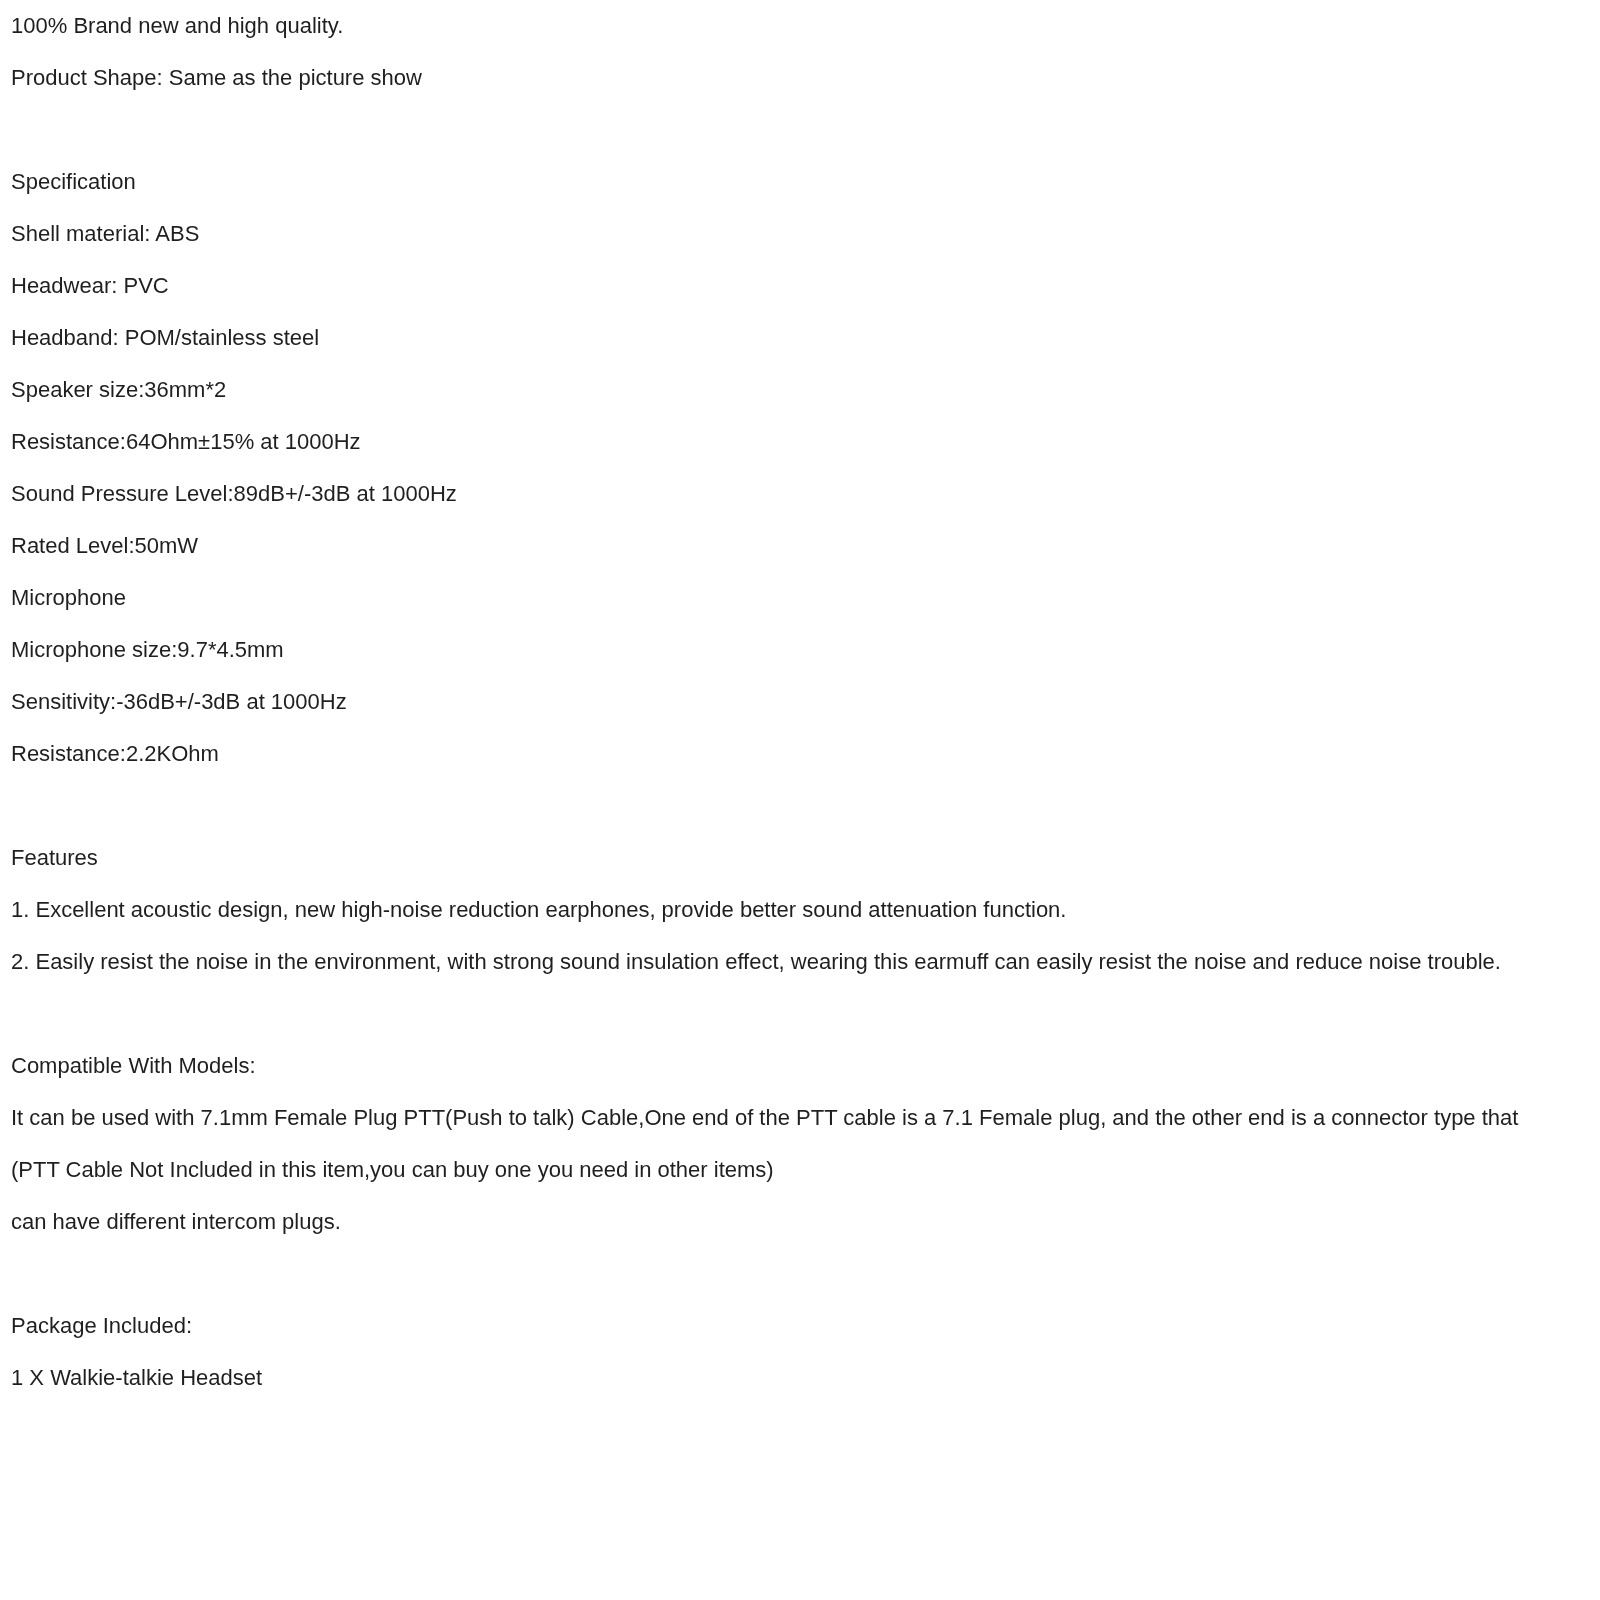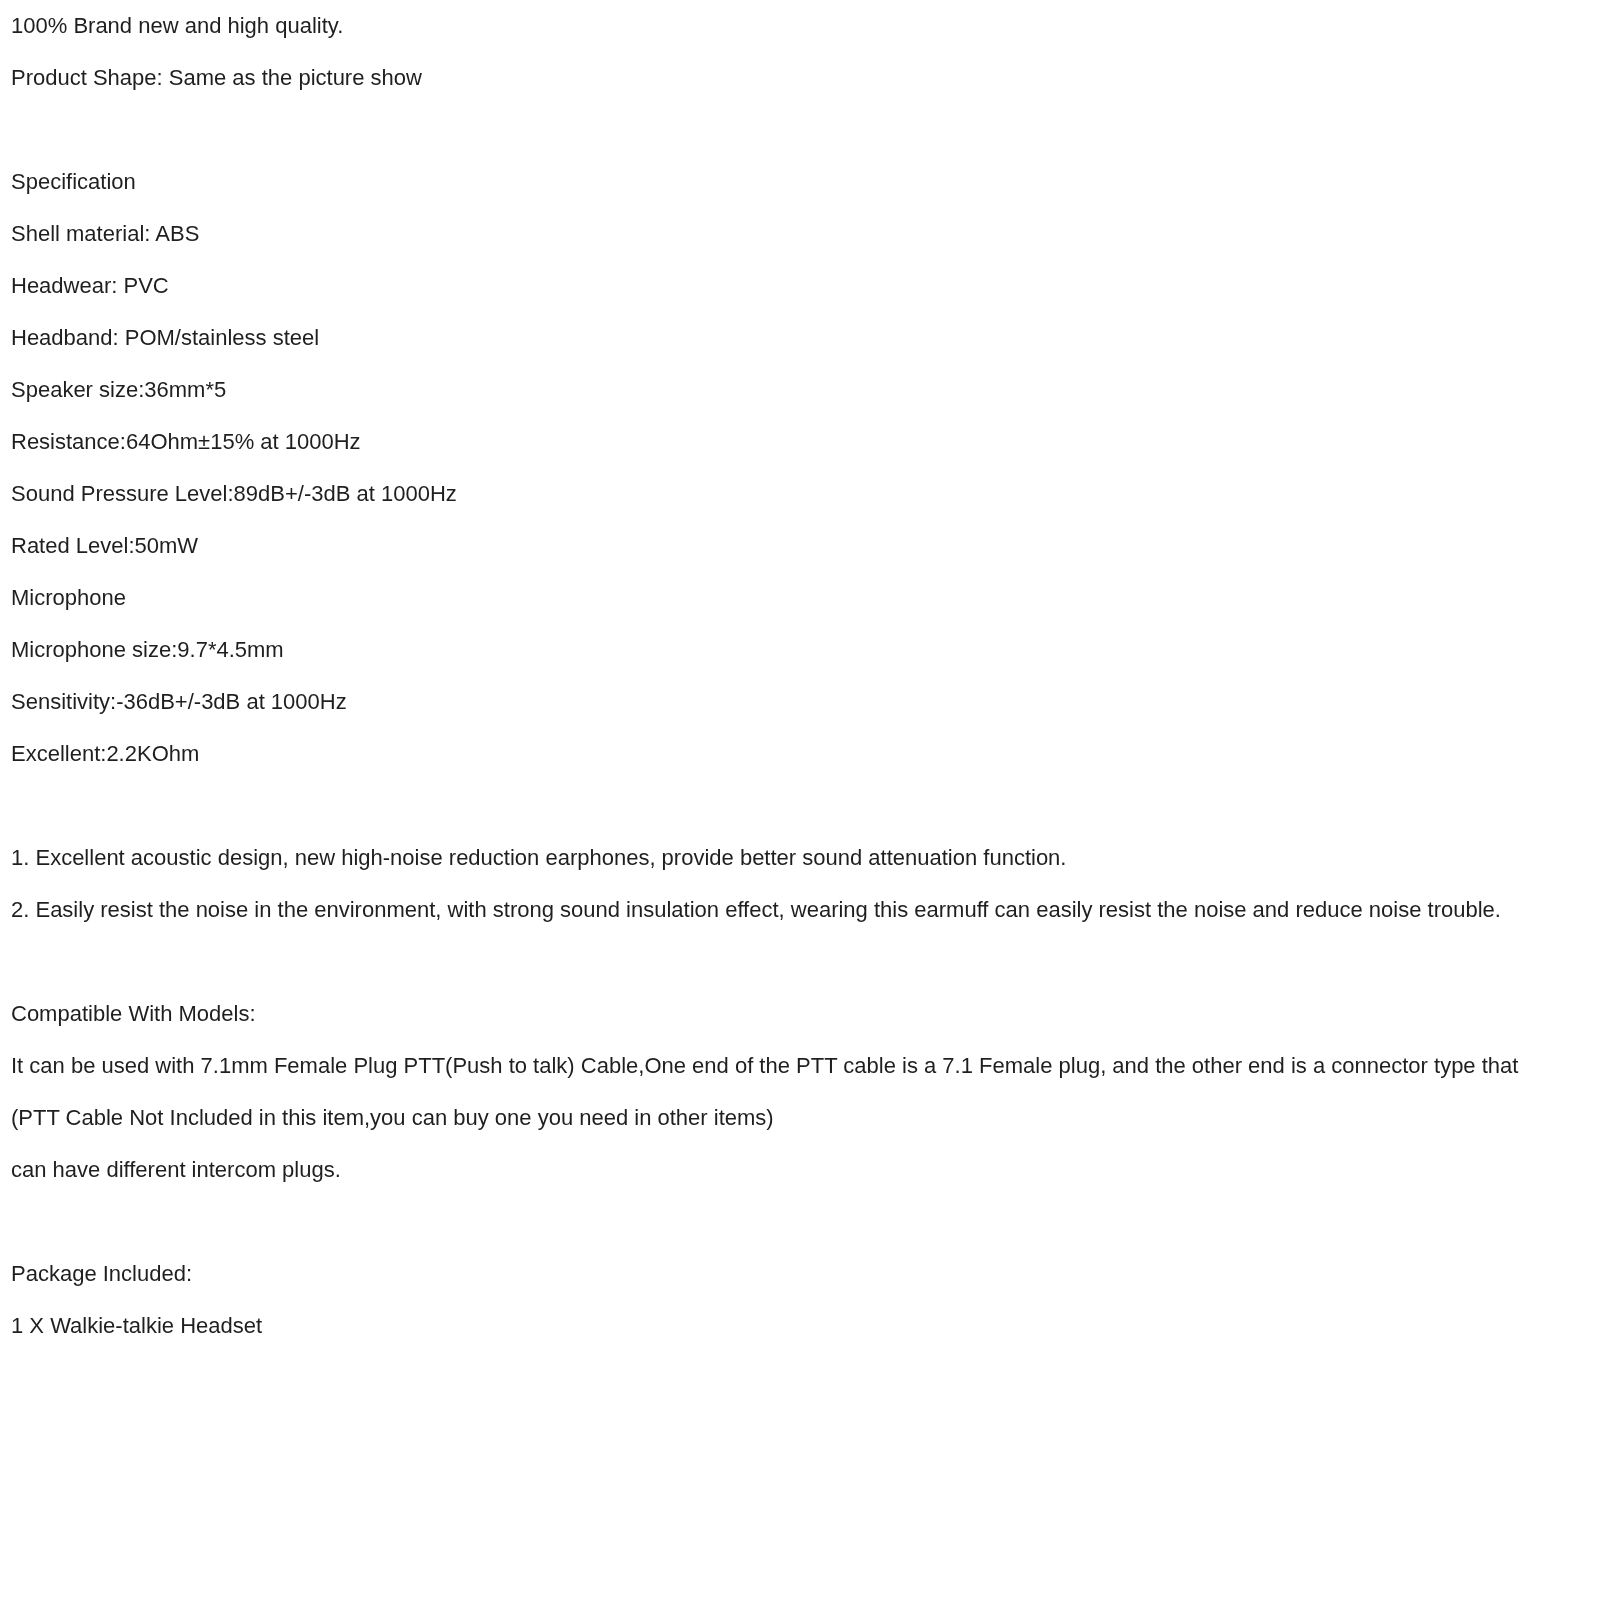--- a/index.html
+++ b/index.html
@@ -36,31 +36,32 @@
 
   <div class="ln">100% Brand new and high quality.</div>
   <div class="ln">Product Shape: Same as the picture show</div>
 
   <div class="ln blank"></div>
 
   <div class="ln">Specification</div>
   <div class="ln">Shell material: ABS</div>
   <div class="ln">Headwear: PVC</div>
   <div class="ln">Headband: POM/stainless steel</div>
-  <div class="ln">Speaker size:36mm*5</div>
+  <div class="ln">Speaker size:36mm*2</div>
   <div class="ln">Resistance:64Ohm±15% at 1000Hz</div>
   <div class="ln">Sound Pressure Level:89dB+/-3dB at 1000Hz</div>
   <div class="ln">Rated Level:50mW</div>
   <div class="ln">Microphone</div>
   <div class="ln">Microphone size:9.7*4.5mm</div>
   <div class="ln">Sensitivity:-36dB+/-3dB at 1000Hz</div>
-  <div class="ln">Excellent:2.2KOhm</div>
+  <div class="ln">Resistance:2.2KOhm</div>
 
   <div class="ln blank"></div>
 
+  <div class="ln">Features</div>
   <div class="ln">1. Excellent acoustic design, new high-noise reduction earphones, provide better sound attenuation function.</div>
   <div class="ln">2. Easily resist the noise in the environment, with strong sound insulation effect, wearing this earmuff can easily resist the noise and reduce noise trouble.</div>
 
   <div class="ln blank"></div>
 
   <div class="ln">Compatible With Models:</div>
   <div class="ln">It can be used with 7.1mm Female Plug PTT(Push to talk) Cable,One end of the PTT cable is a 7.1 Female plug, and the other end is a connector type that</div>
   <div class="ln">(PTT Cable Not Included in this item,you can buy one you need in other items)</div>
   <div class="ln">can have different intercom plugs.</div>
 

